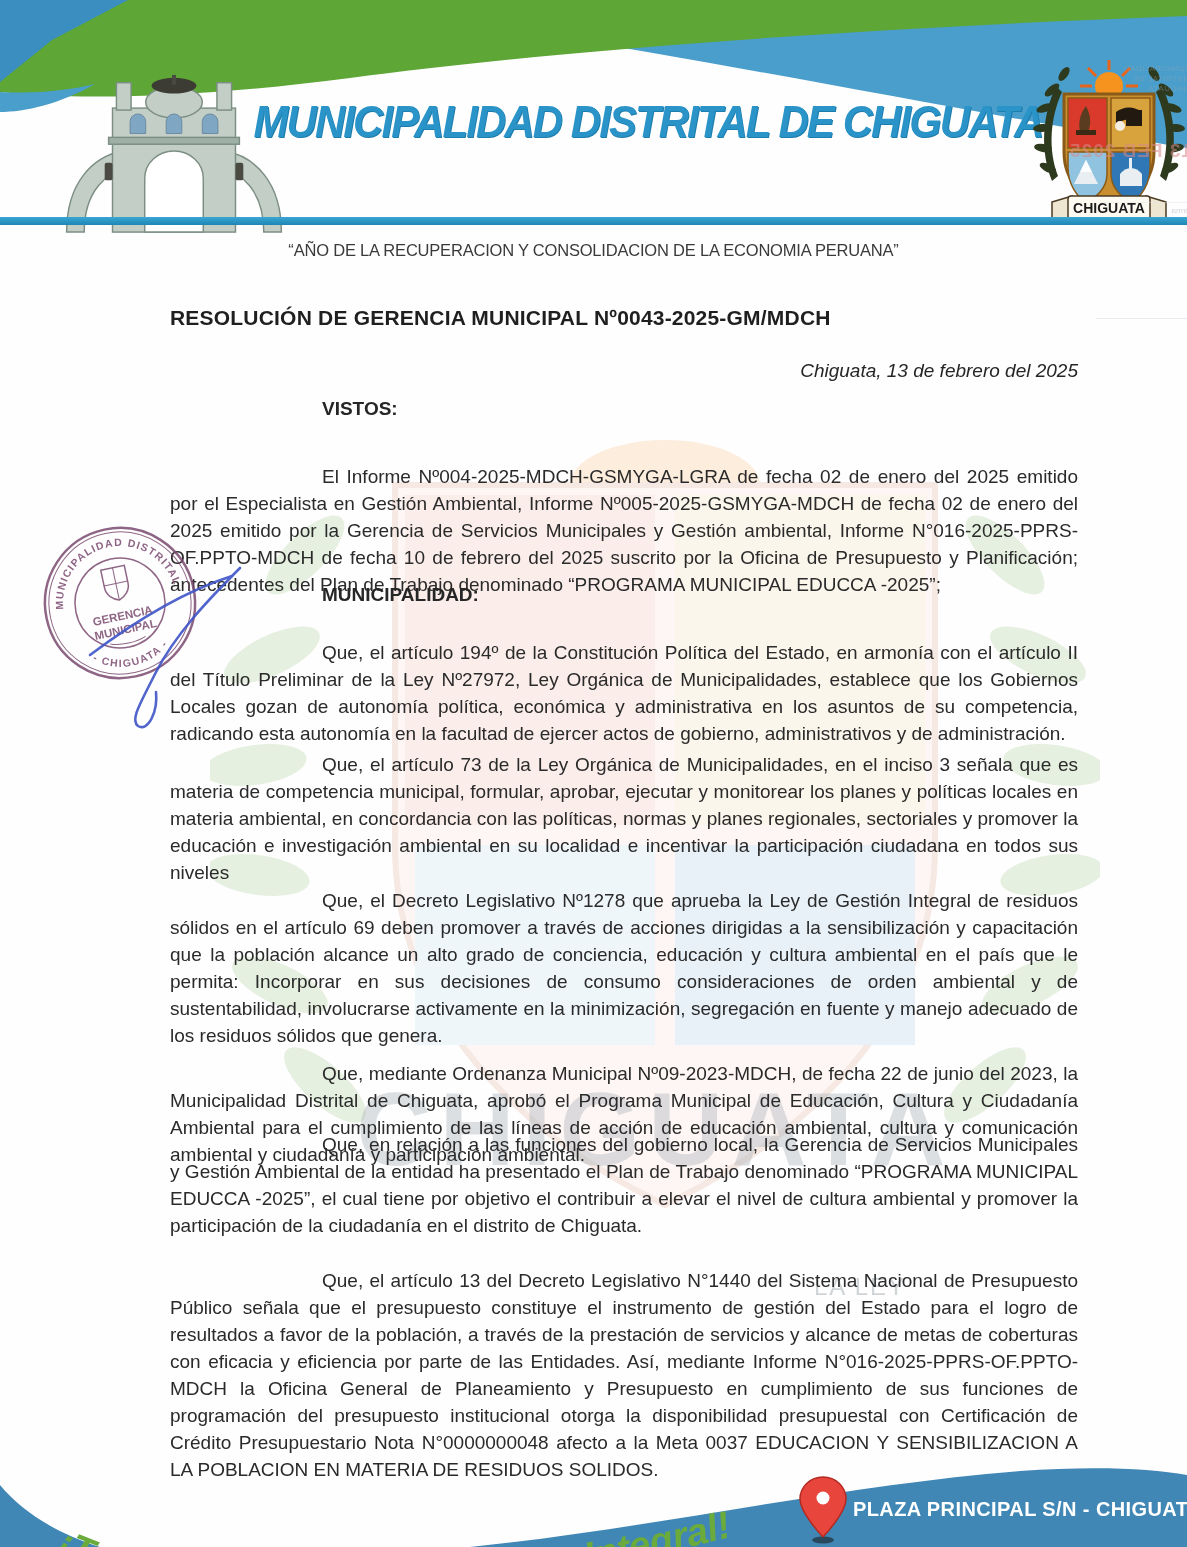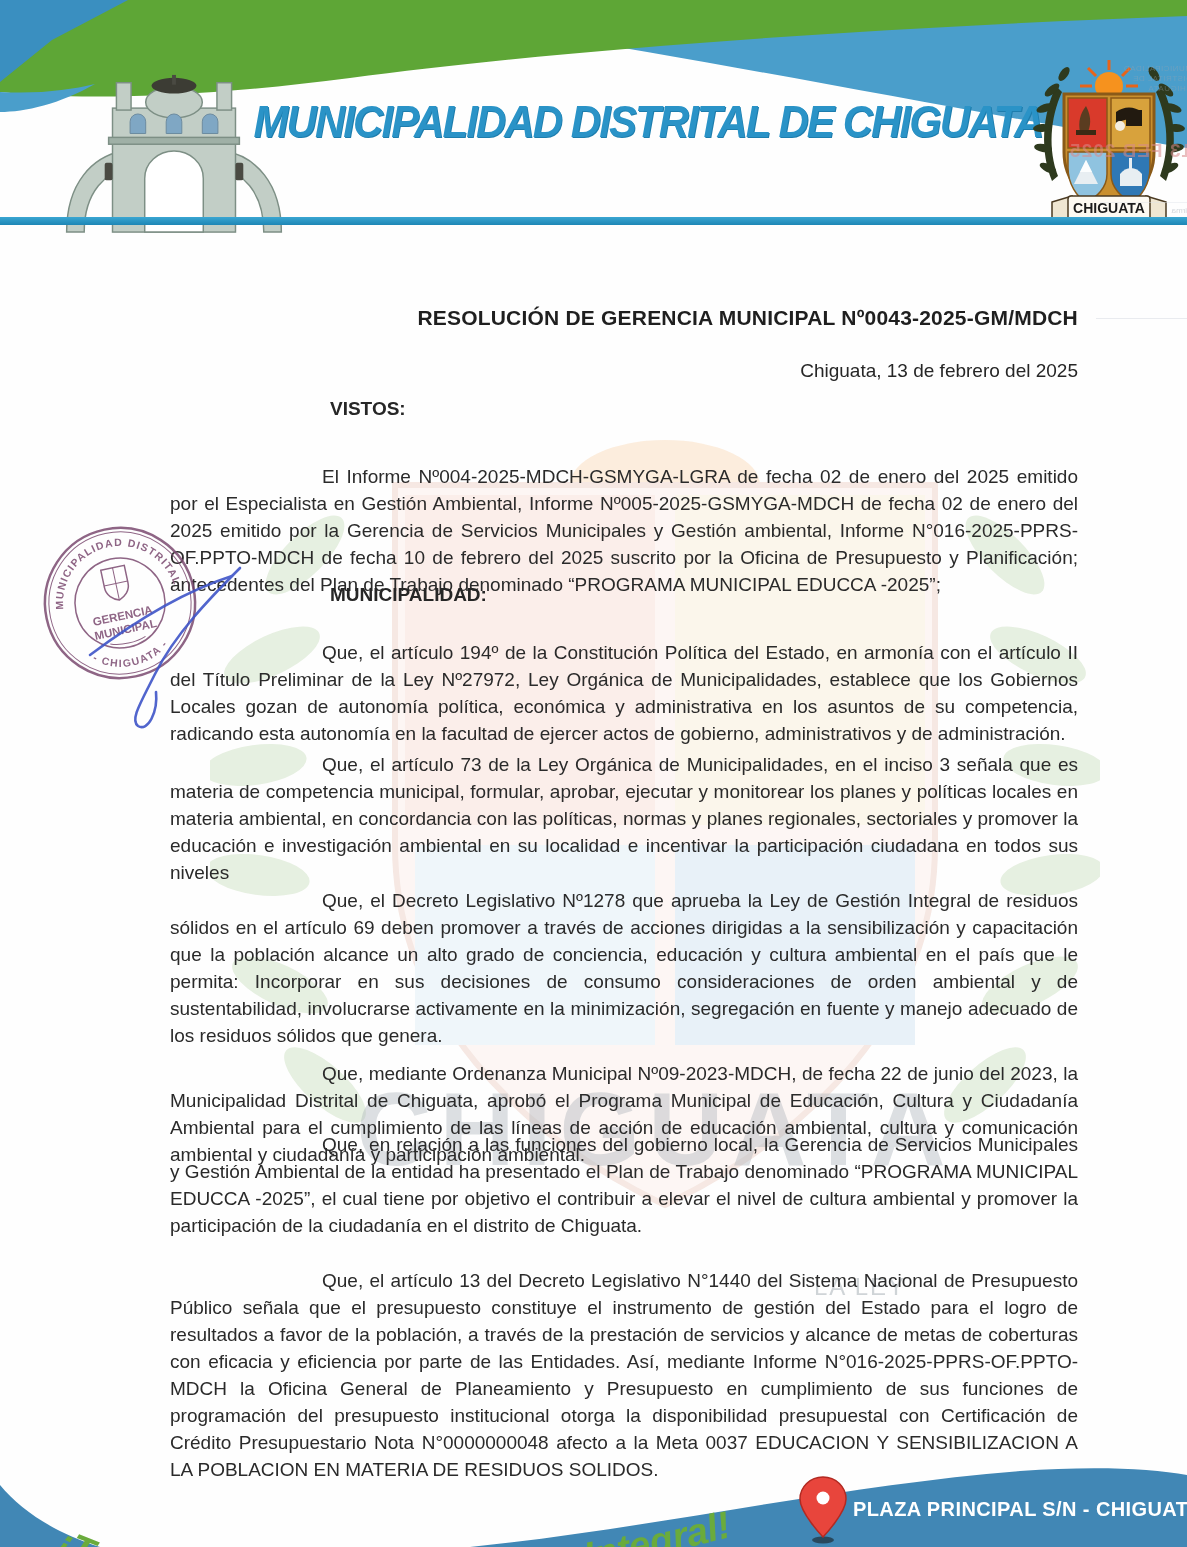--- a/index.html
+++ b/index.html
@@ -28,28 +28,28 @@
   .bleed .b-head{opacity:.7;letter-spacing:.5px;}
   .bleed .b-date{color:#d98b8b;font-size:19px;font-weight:bold;margin-top:52px;
     white-space:nowrap;letter-spacing:1px;}
   .bleed .b-row{margin-top:46px;border-top:1px solid #dfe3e9;padding-top:3px;opacity:.8;}
   
   .quote{
     position:absolute;left:0;top:241px;width:1187px;text-align:center;
     font-size:16.5px;color:#3a3a3a;letter-spacing:-.2px;
   }
   .doc-title{
-    position:absolute;left:170px;top:306px;width:908px;text-align:right;
+    position:absolute;left:170px;top:306px;width:908px;text-align:left;
     font-size:21px;font-weight:bold;color:#1f1f1f;letter-spacing:.2px;
   }
   .date-line{
     position:absolute;left:170px;top:360px;width:908px;text-align:right;
-    font-size:19px;
-  }
-  .sec-label{position:absolute;left:322px;font-size:19px;font-weight:bold;margin-left:8px;}
+    font-style:italic;font-size:19px;
+  }
+  .sec-label{position:absolute;left:322px;font-size:19px;font-weight:bold;}
   .para{
     position:absolute;left:170px;width:908px;text-align:justify;
     font-size:19px;line-height:27px;text-indent:152px;color:#2a2a2a;
   }
   
   .watermark{position:absolute;left:210px;top:415px;width:890px;height:920px;pointer-events:none;}
   
   .stamp{position:absolute;left:24px;top:505px;width:192px;height:192px;opacity:.85;}
   .signature{position:absolute;left:60px;top:540px;width:220px;height:200px;opacity:.9;}
   
@@ -182,20 +182,21 @@
         <ellipse cx="845" cy="350" rx="52" ry="20" transform="rotate(8 845 350)"></ellipse>
         <ellipse cx="842" cy="460" rx="52" ry="20" transform="rotate(-8 842 460)"></ellipse>
         <ellipse cx="820" cy="570" rx="52" ry="20" transform="rotate(-25 820 570)"></ellipse>
         <ellipse cx="775" cy="670" rx="52" ry="20" transform="rotate(-42 775 670)"></ellipse>
       </g>
     </g>
     <text x="445" y="750" text-anchor="middle" font-size="104" font-weight="bold" font-family="Liberation Sans, sans-serif" fill="#aab2b8" opacity="0.4" letter-spacing="8">CHIGUATA</text>
     <text x="650" y="880" text-anchor="middle" font-size="24" font-family="Liberation Sans, sans-serif" fill="#aab2b8" opacity="0.55" letter-spacing="2">LA LEY</text>
   </svg>
 
+  <div class="quote">“AÑO DE LA RECUPERACION Y CONSOLIDACION DE LA ECONOMIA PERUANA”</div>
   <div class="doc-title">RESOLUCIÓN DE GERENCIA MUNICIPAL Nº0043-2025-GM/MDCH</div>
   <div class="date-line">Chiguata, 13 de febrero del 2025</div>
 
   <div class="sec-label" style="top:398px">VISTOS:</div>
   <p class="para" style="top:444px">El Informe Nº004-2025-MDCH-GSMYGA-LGRA de fecha 02 de enero del 2025 emitido por el Especialista en Gestión Ambiental, Informe Nº005-2025-GSMYGA-MDCH de fecha 02 de enero del 2025 emitido por la Gerencia de Servicios Municipales y Gestión ambiental, Informe N°016-2025-PPRS-OF.PPTO-MDCH de fecha 10 de febrero del 2025 suscrito por la Oficina de Presupuesto y Planificación; antecedentes del Plan de Trabajo denominado “PROGRAMA MUNICIPAL EDUCCA -2025”;</p>
 
   <div class="sec-label" style="top:584px">MUNICIPALIDAD:</div>
   <p class="para" style="top:620px">Que, el artículo 194º de la Constitución Política del Estado, en armonía con el artículo II del Título Preliminar de la Ley Nº27972, Ley Orgánica de Municipalidades, establece que los Gobiernos Locales gozan de autonomía política, económica y administrativa en los asuntos de su competencia, radicando esta autonomía en la facultad de ejercer actos de gobierno, administrativos y de administración.</p>
   <p class="para" style="top:732px">Que, el artículo 73 de la Ley Orgánica de Municipalidades, en el inciso 3 señala que es materia de competencia municipal, formular, aprobar, ejecutar y monitorear los planes y políticas locales en materia ambiental, en concordancia con las políticas, normas y planes regionales, sectoriales y promover la educación e investigación ambiental en su localidad e incentivar la participación ciudadana en todos sus niveles</p>
   <p class="para" style="top:868px">Que, el Decreto Legislativo Nº1278 que aprueba la Ley de Gestión Integral de residuos sólidos en el artículo 69 deben promover a través de acciones dirigidas a la sensibilización y capacitación que la población alcance un alto grado de conciencia, educación y cultura ambiental en el país que le permita: Incorporar en sus decisiones de consumo consideraciones de orden ambiental y de sustentabilidad, involucrarse activamente en la minimización, segregación en fuente y manejo adecuado de los residuos sólidos que genera.</p>

